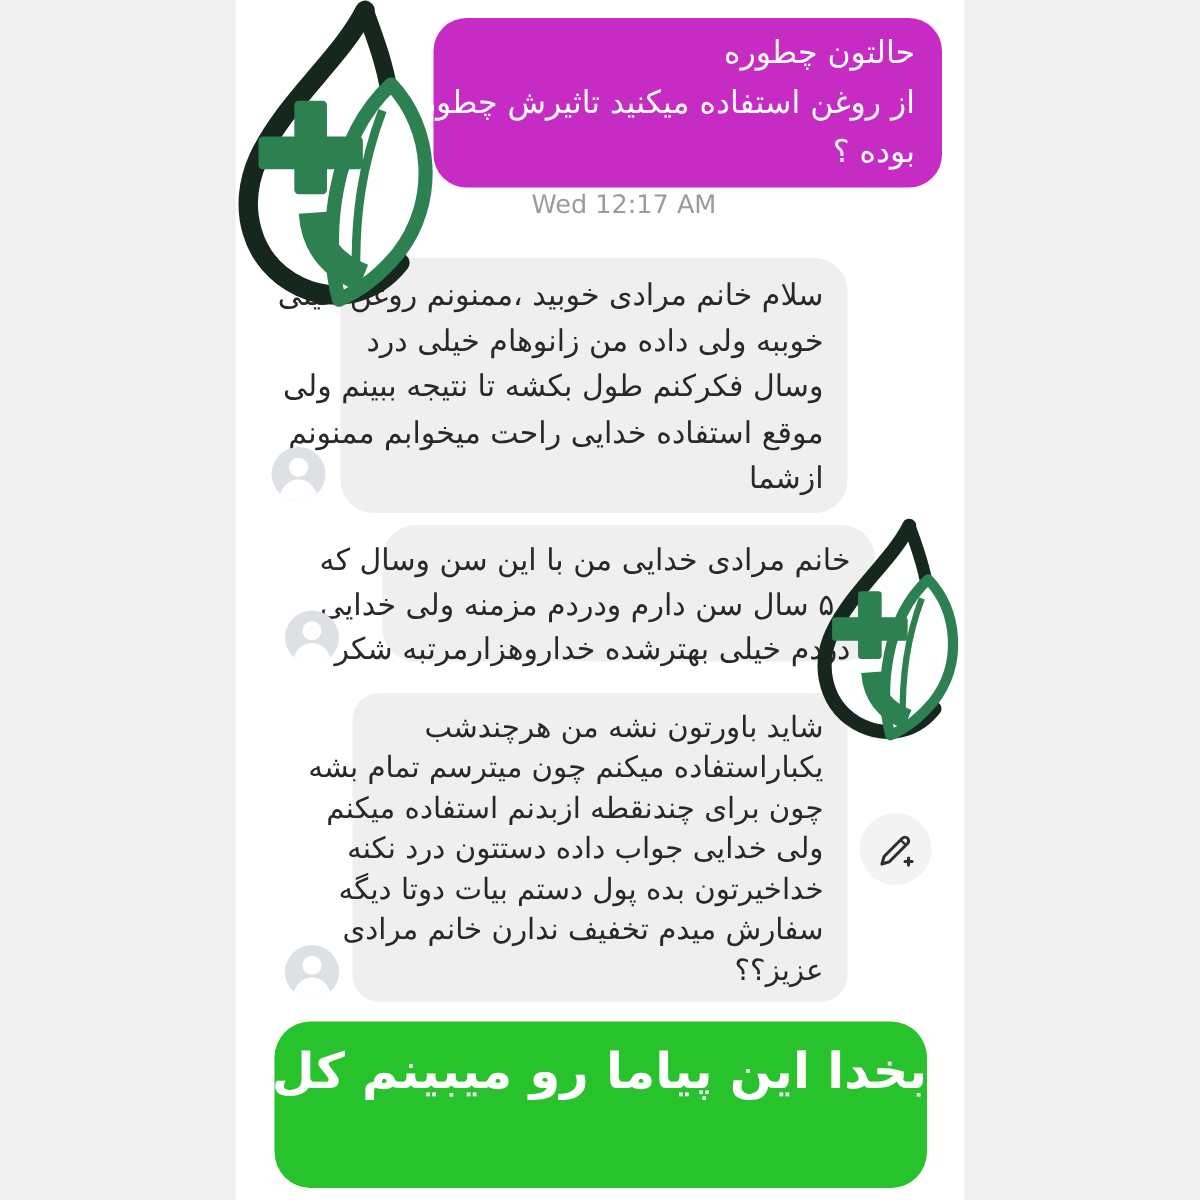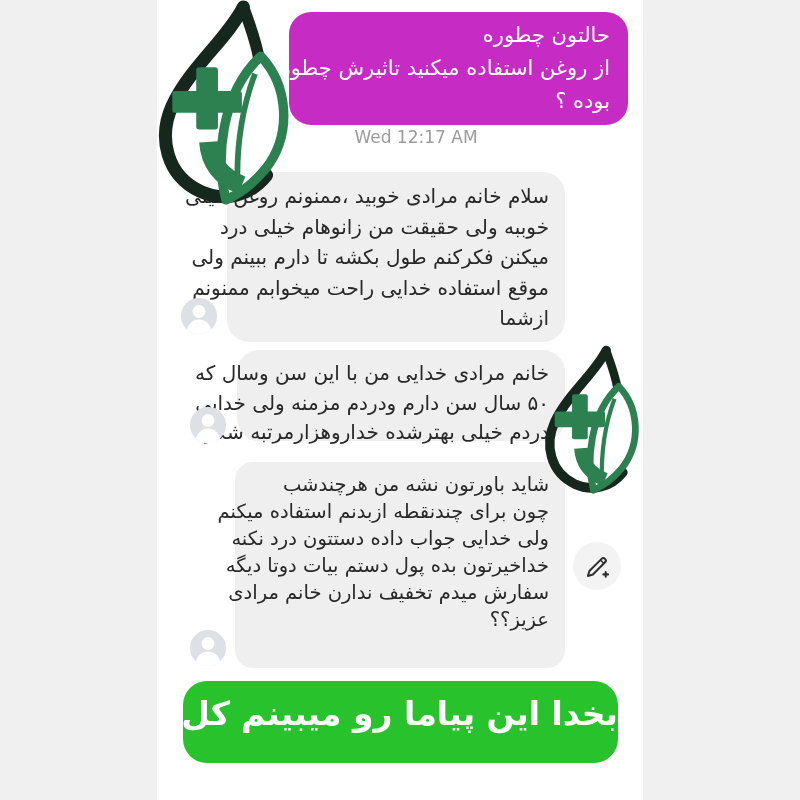--- a/index.html
+++ b/index.html
@@ -10,74 +10,75 @@
   .bubble{position:absolute;box-sizing:border-box;direction:rtl;text-align:right;}
   .ln{white-space:nowrap;}
 
   .outgoing{left:289px;top:12px;width:339px;height:113px;background:#c62bc4;
             border-radius:22px;color:#ffffff;font-size:21px;line-height:33px;
             padding:7px 18px 7px 12px;}
 
   .incoming{background:#efefef;border-radius:22px;color:#282828;font-size:20px;
             padding:9px 16px 9px 12px;}
   .msg1{left:227px;top:172px;width:338px;height:170px;line-height:30.5px;}
-  .msg2{left:237px;top:350px;width:328px;height:91px;line-height:29.5px;}
+  .msg2{left:255px;top:350px;width:328px;height:91px;line-height:29.5px;}
   .msg3{left:235px;top:462px;width:330px;height:206px;line-height:27px;font-size:19.5px;border-radius:18px;}
 
   .timestamp{position:absolute;left:306px;top:127px;width:220px;text-align:center;
              color:#9b9b9b;font-size:17px;}
 
   .avatar{position:absolute;width:36px;height:36px;border-radius:50%;overflow:hidden;
           background:#dde0e4;}
   .av1{left:181px;top:298px;}
   .av2{left:190px;top:407px;}
   .av3{left:190px;top:630px;}
 
   .logo{position:absolute;}
   .logo1{left:152px;top:-2px;width:145px;height:218px;}
   .logo2{left:540px;top:344px;width:105px;height:158px;}
 
   .compose{position:absolute;left:573px;top:542px;width:48px;height:48px;border-radius:50%;
            background:#f3f3f4;display:flex;align-items:center;justify-content:center;}
 
-  .banner{position:absolute;left:183px;top:681px;width:435px;height:82px;
+  .banner{position:absolute;left:183px;top:681px;width:435px;height:111px;
           background:#28c32c;border-radius:24px;direction:rtl;text-align:center;
           color:#ffffff;font-weight:bold;font-size:33px;line-height:44px;
           padding-top:11px;box-sizing:border-box;}
 </style>
 </head>
 <body>
 
 <div class="canvas">
   <div class="chat-col"></div>
 
   <div class="bubble outgoing" lang="fa">
     <div class="ln">حالتون چطوره</div>
     <div class="ln">از روغن استفاده میکنید تاثیرش چطور</div>
     <div class="ln">بوده ؟</div>
   </div>
 
   <div class="timestamp">Wed 12:17 AM</div>
 
   <div class="bubble incoming msg1" lang="fa">
     <div class="ln">سلام خانم مرادی خوبید ،ممنونم روغن خیلی</div>
-    <div class="ln">خوببه ولی حقیقت من زانوهام خیلی درد</div>
-    <div class="ln">میکنن فکرکنم طول بکشه تا دارم ببینم ولی</div>
+    <div class="ln">خوببه ولی داده من زانوهام خیلی درد</div>
+    <div class="ln">وسال فکرکنم طول بکشه تا نتیجه ببینم ولی</div>
     <div class="ln">موقع استفاده خدایی راحت میخوابم ممنونم</div>
     <div class="ln">ازشما</div>
   </div>
 
   <div class="bubble incoming msg2" lang="fa">
     <div class="ln">خانم مرادی خدایی من با این سن وسال که</div>
     <div class="ln">۵۰ سال سن دارم ودردم مزمنه ولی خدایی</div>
     <div class="ln">دردم خیلی بهترشده خداروهزارمرتبه شکر</div>
   </div>
 
   <div class="bubble incoming msg3" lang="fa">
     <div class="ln">شاید باورتون نشه من هرچندشب</div>
+    <div class="ln">یکباراستفاده میکنم چون میترسم تمام بشه</div>
     <div class="ln">چون برای چندنقطه ازبدنم استفاده میکنم</div>
     <div class="ln">ولی خدایی جواب داده دستتون درد نکنه</div>
     <div class="ln">خداخیرتون بده پول دستم بیات دوتا دیگه</div>
     <div class="ln">سفارش میدم تخفیف ندارن خانم مرادی</div>
     <div class="ln">عزیز؟؟</div>
   </div>
 
   <div class="avatar av1">
     <svg width="36" height="46" viewBox="0 0 36 46">
       <circle cx="18" cy="13.5" r="6.4" fill="#ffffff"></circle>

